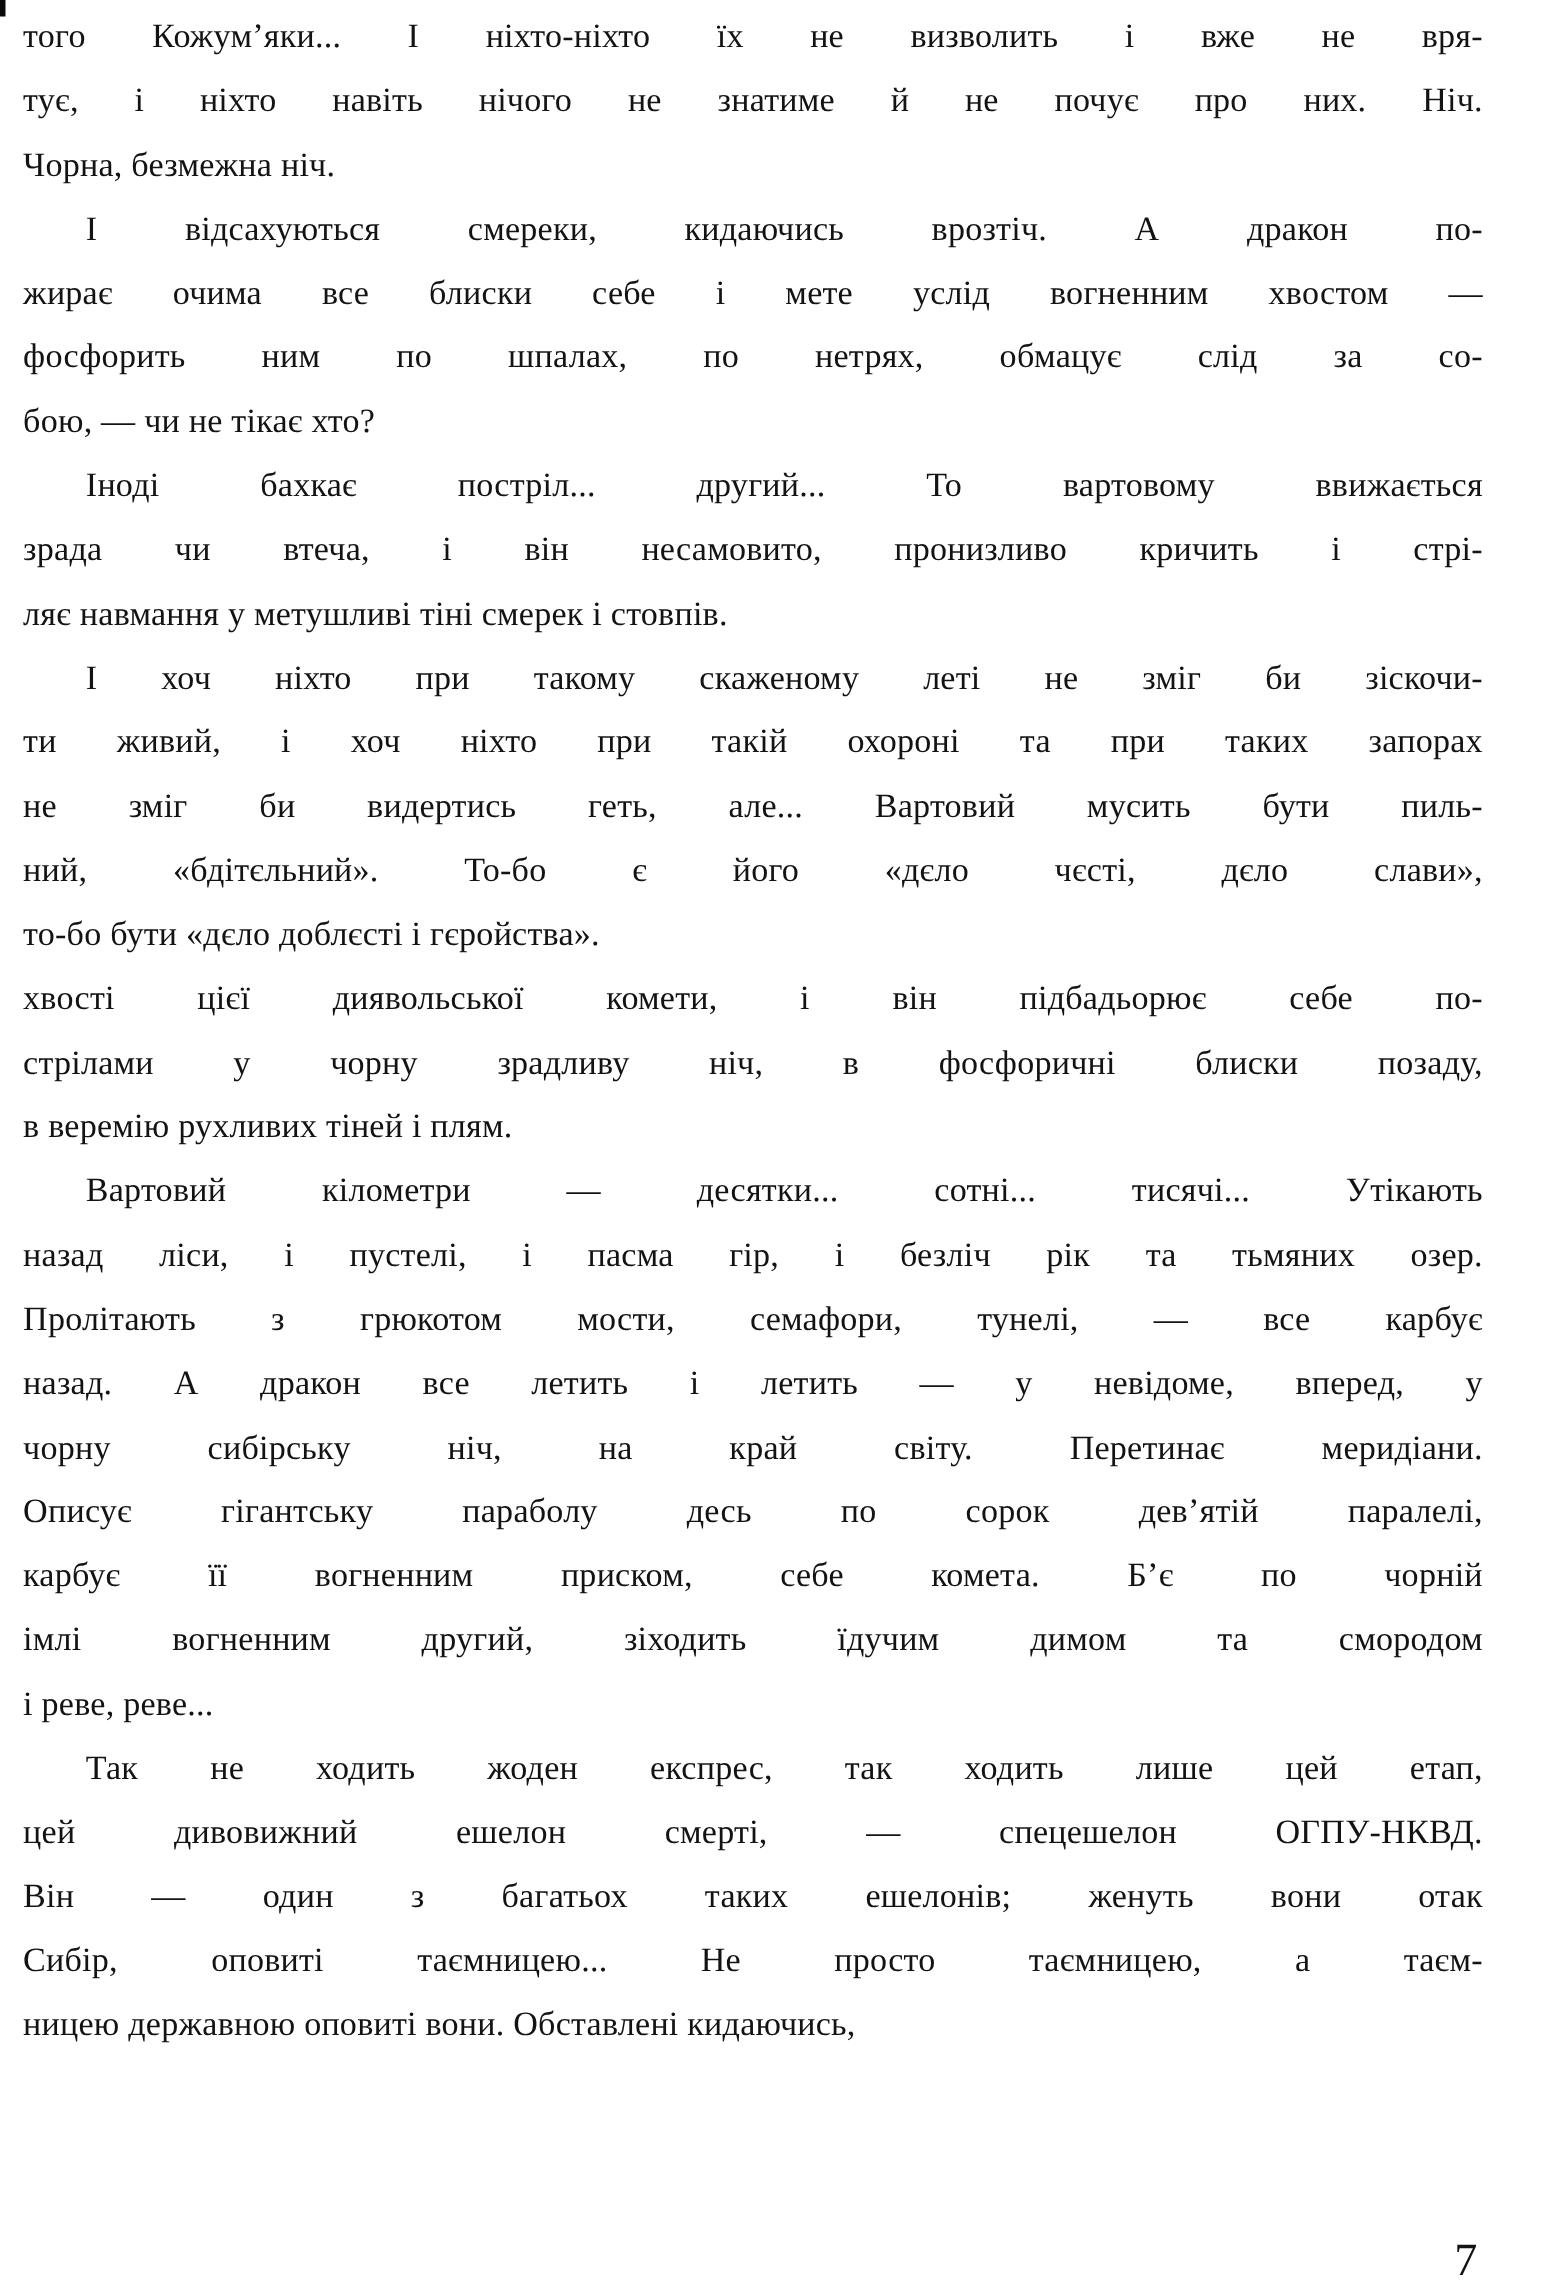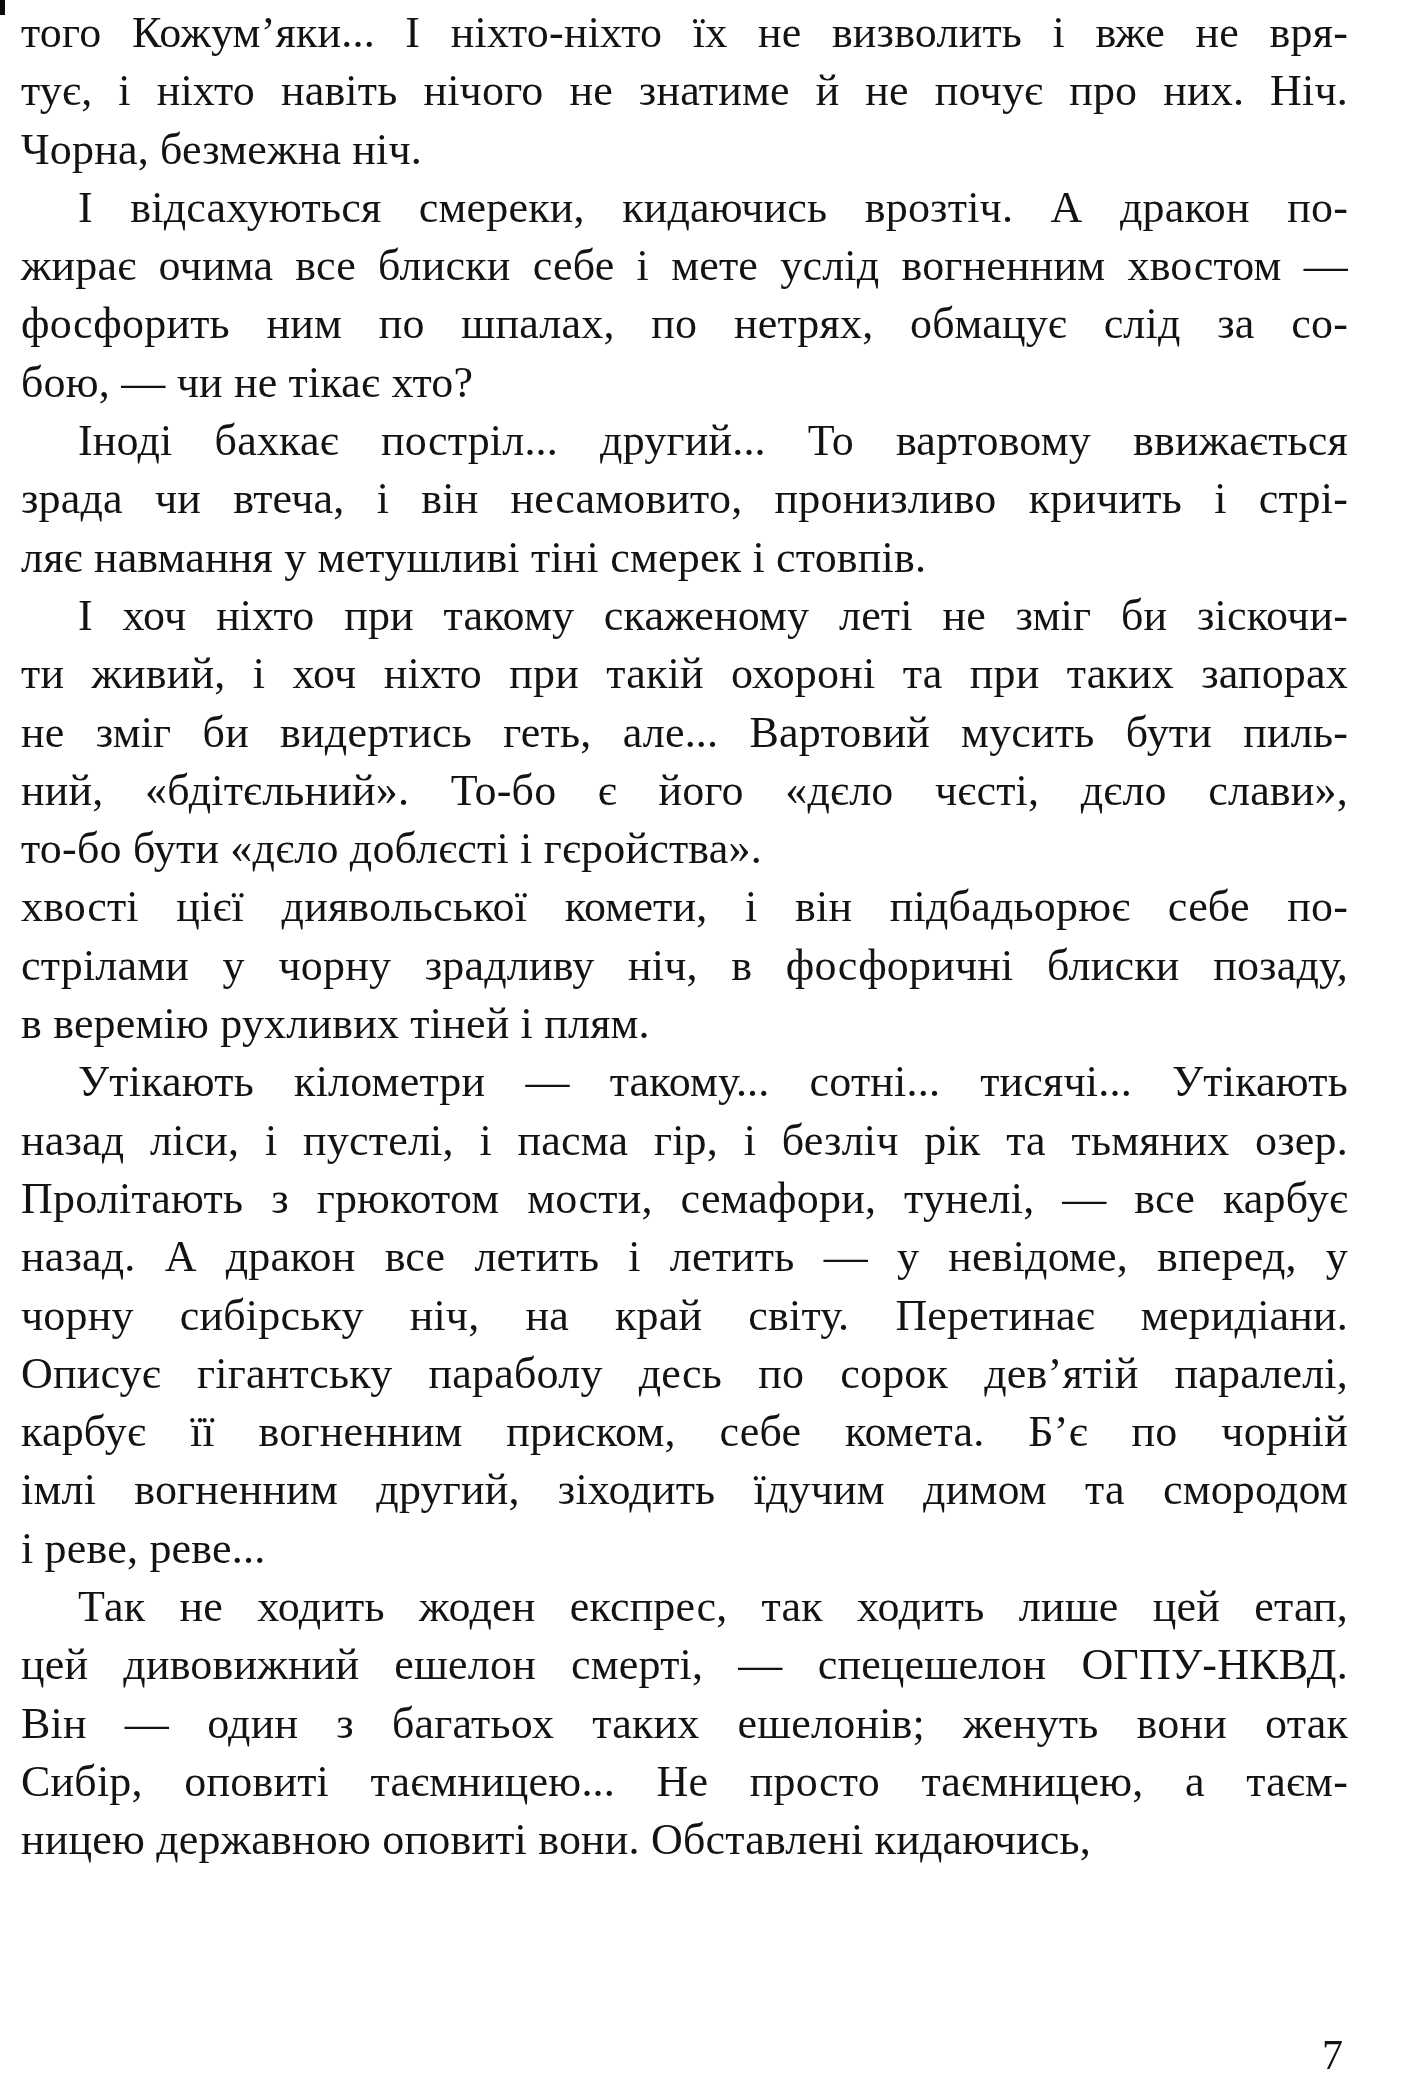--- a/index.html
+++ b/index.html
@@ -27,21 +27,21 @@
     position: absolute;
     left: 21px;
     top: 4px;
     width: 1327px;
   }
   .paragraph {
     margin: 0;
     padding: 0;
   }
   .line {
-    font-size: 44px;
+    font-size: 31px;
     line-height: 58.3px;
     letter-spacing: 0.2px;
     color: #131313;
   }
   .line.just {
     text-align: justify;
     text-align-last: justify;
   }
   .line.indent {
     text-indent: 57px;
@@ -83,21 +83,21 @@
       <div class="line just">не зміг би видертись геть, але... Вартовий мусить бути пиль-</div>
       <div class="line just">ний, «бдітєльний». То-бо є його «дєло чєсті, дєло слави»,</div>
       <div class="line">то-бо бути «дєло доблєсті і гєройства».</div>
     </div>
     <div class="paragraph">
       <div class="line just">хвості цієї диявольської комети, і він підбадьорює себе по-</div>
       <div class="line just">стрілами у чорну зрадливу ніч, в фосфоричні блиски позаду,</div>
       <div class="line">в веремію рухливих тіней і плям.</div>
     </div>
     <div class="paragraph">
-      <div class="line just indent">Утікають кілометри — такому... сотні... тисячі... Утікають</div>
+      <div class="line just indent">Вартовий кілометри — десятки... сотні... тисячі... Утікають</div>
       <div class="line just">назад ліси, і пустелі, і пасма гір, і безліч рік та тьмяних озер.</div>
       <div class="line just">Пролітають з грюкотом мости, семафори, тунелі, — все карбує</div>
       <div class="line just">назад. А дракон все летить і летить — у невідоме, вперед, у</div>
       <div class="line just">чорну сибірську ніч, на край світу. Перетинає меридіани.</div>
       <div class="line just">Описує гігантську параболу десь по сорок дев’ятій паралелі,</div>
       <div class="line just">карбує її вогненним приском, себе комета. Б’є по чорній</div>
       <div class="line just">імлі вогненним другий, зіходить їдучим димом та смородом</div>
       <div class="line">і реве, реве...</div>
     </div>
     <div class="paragraph">

